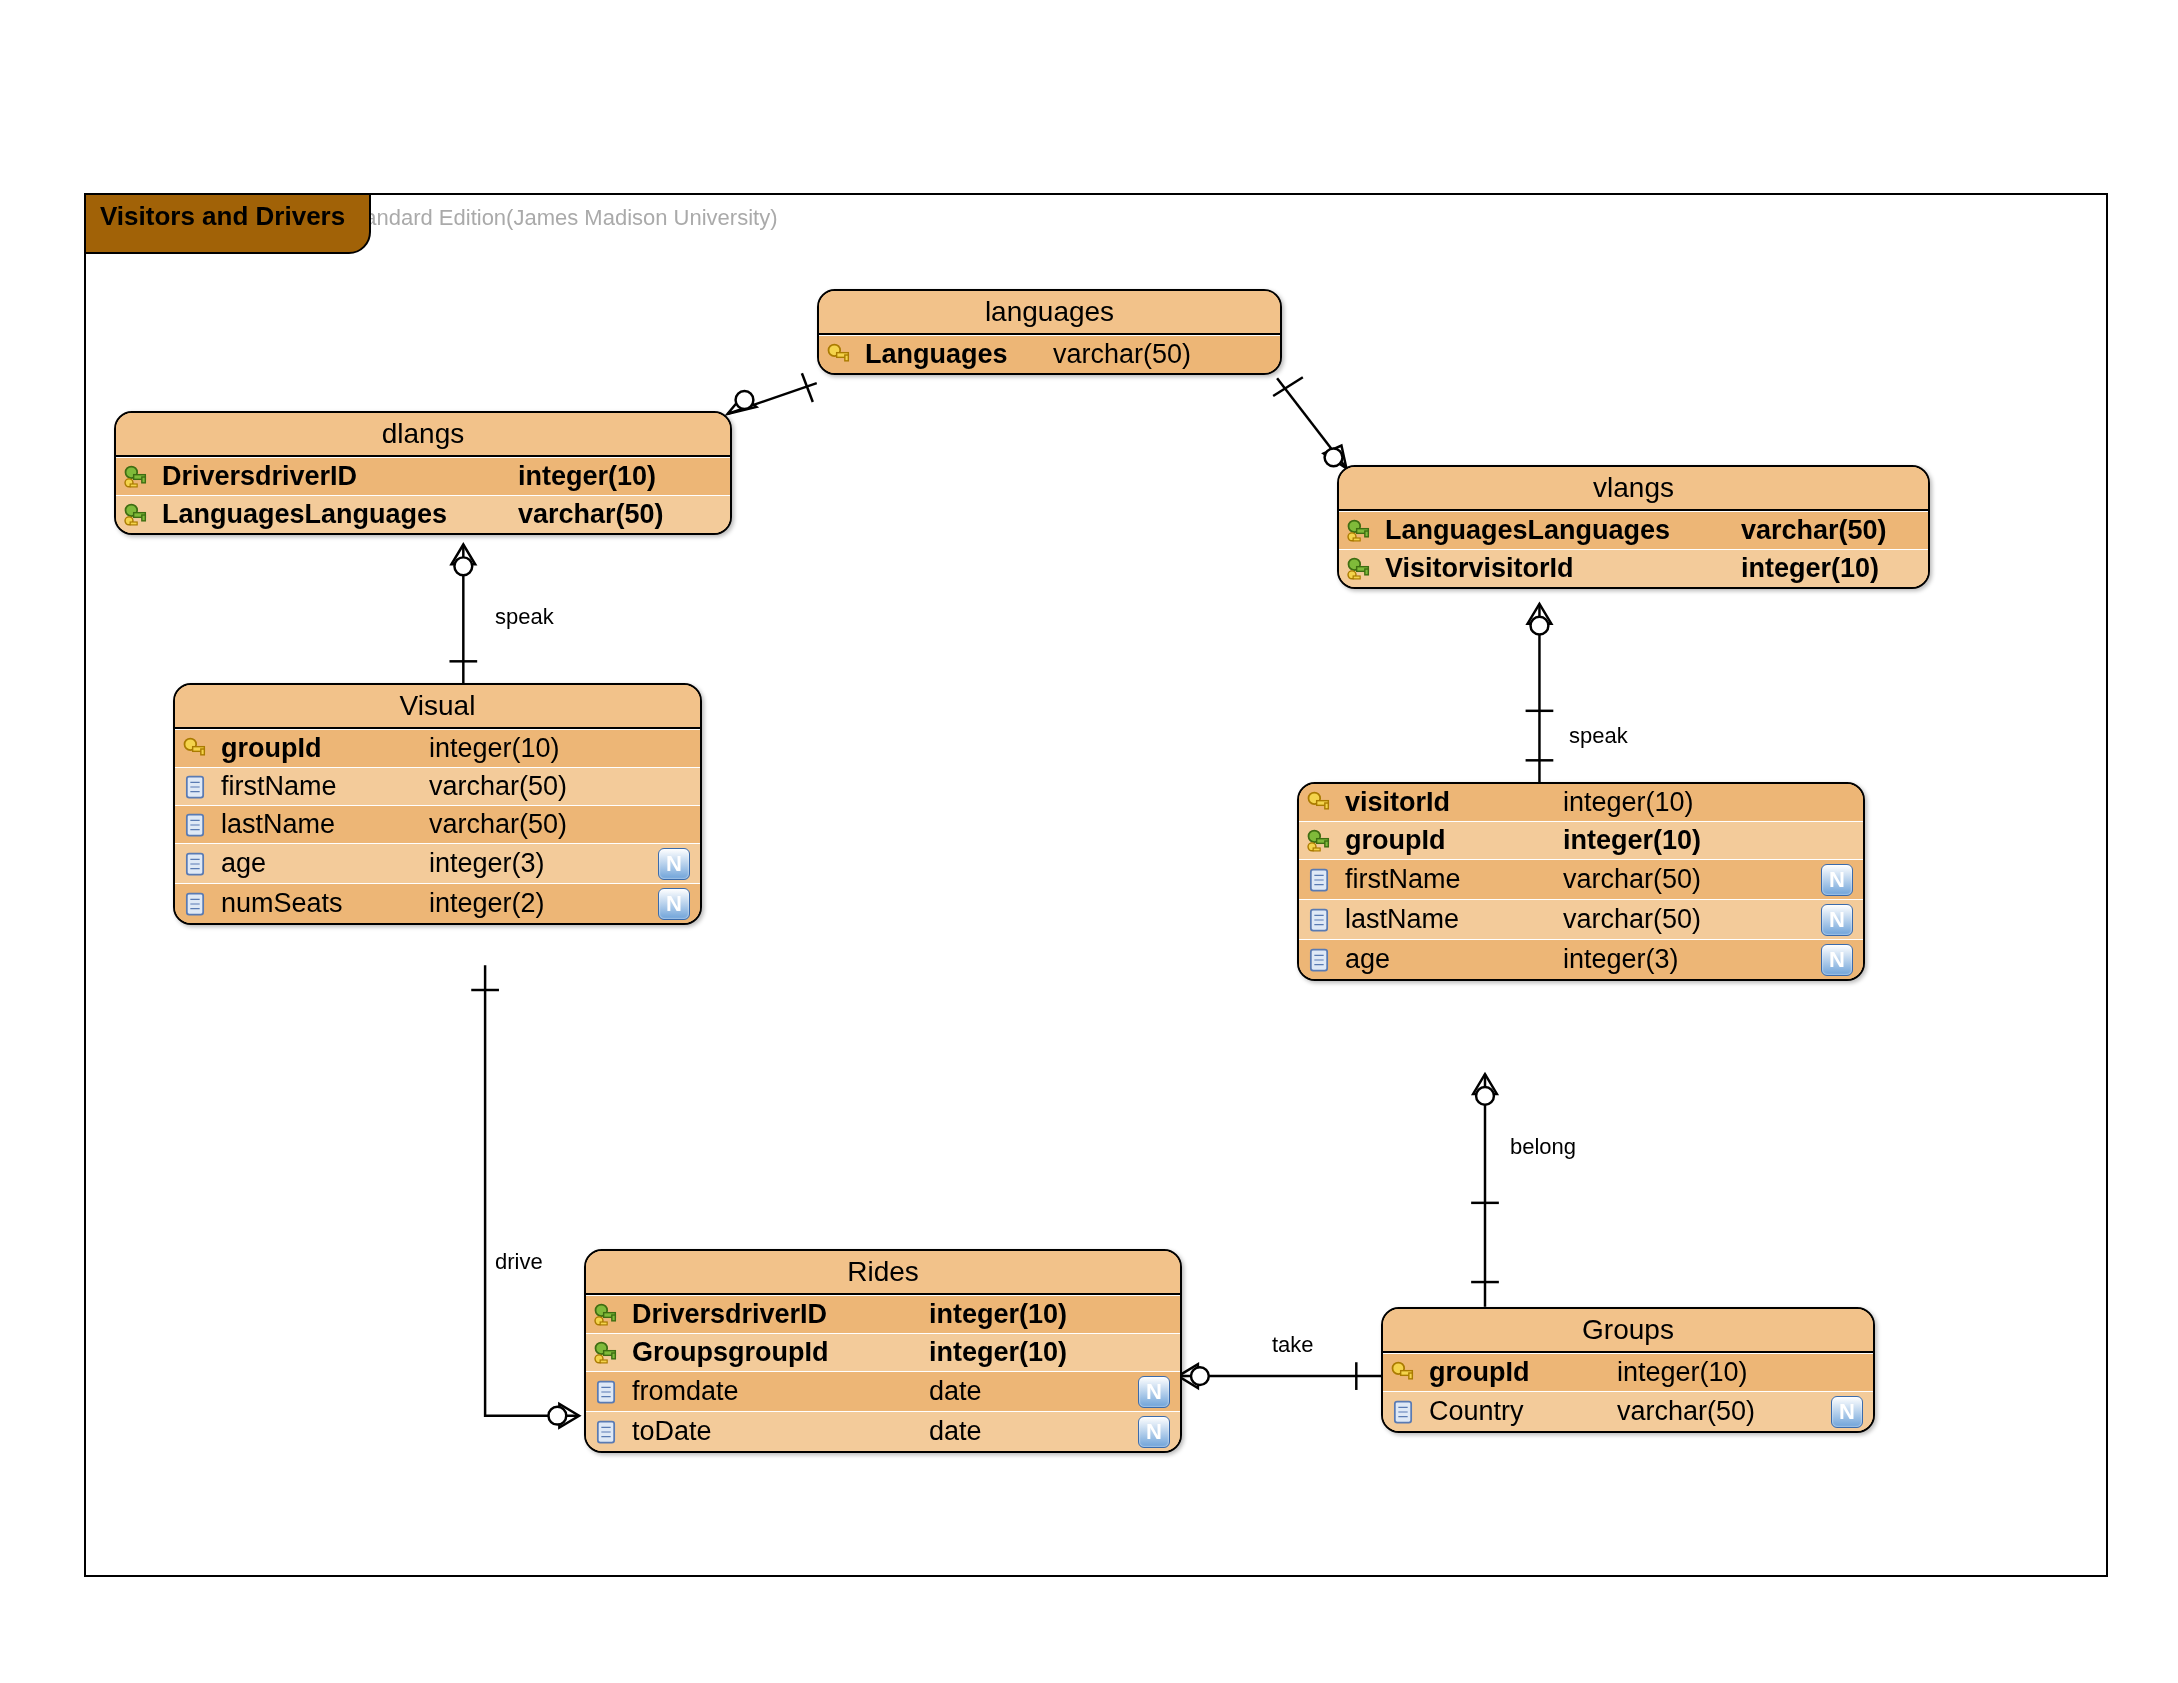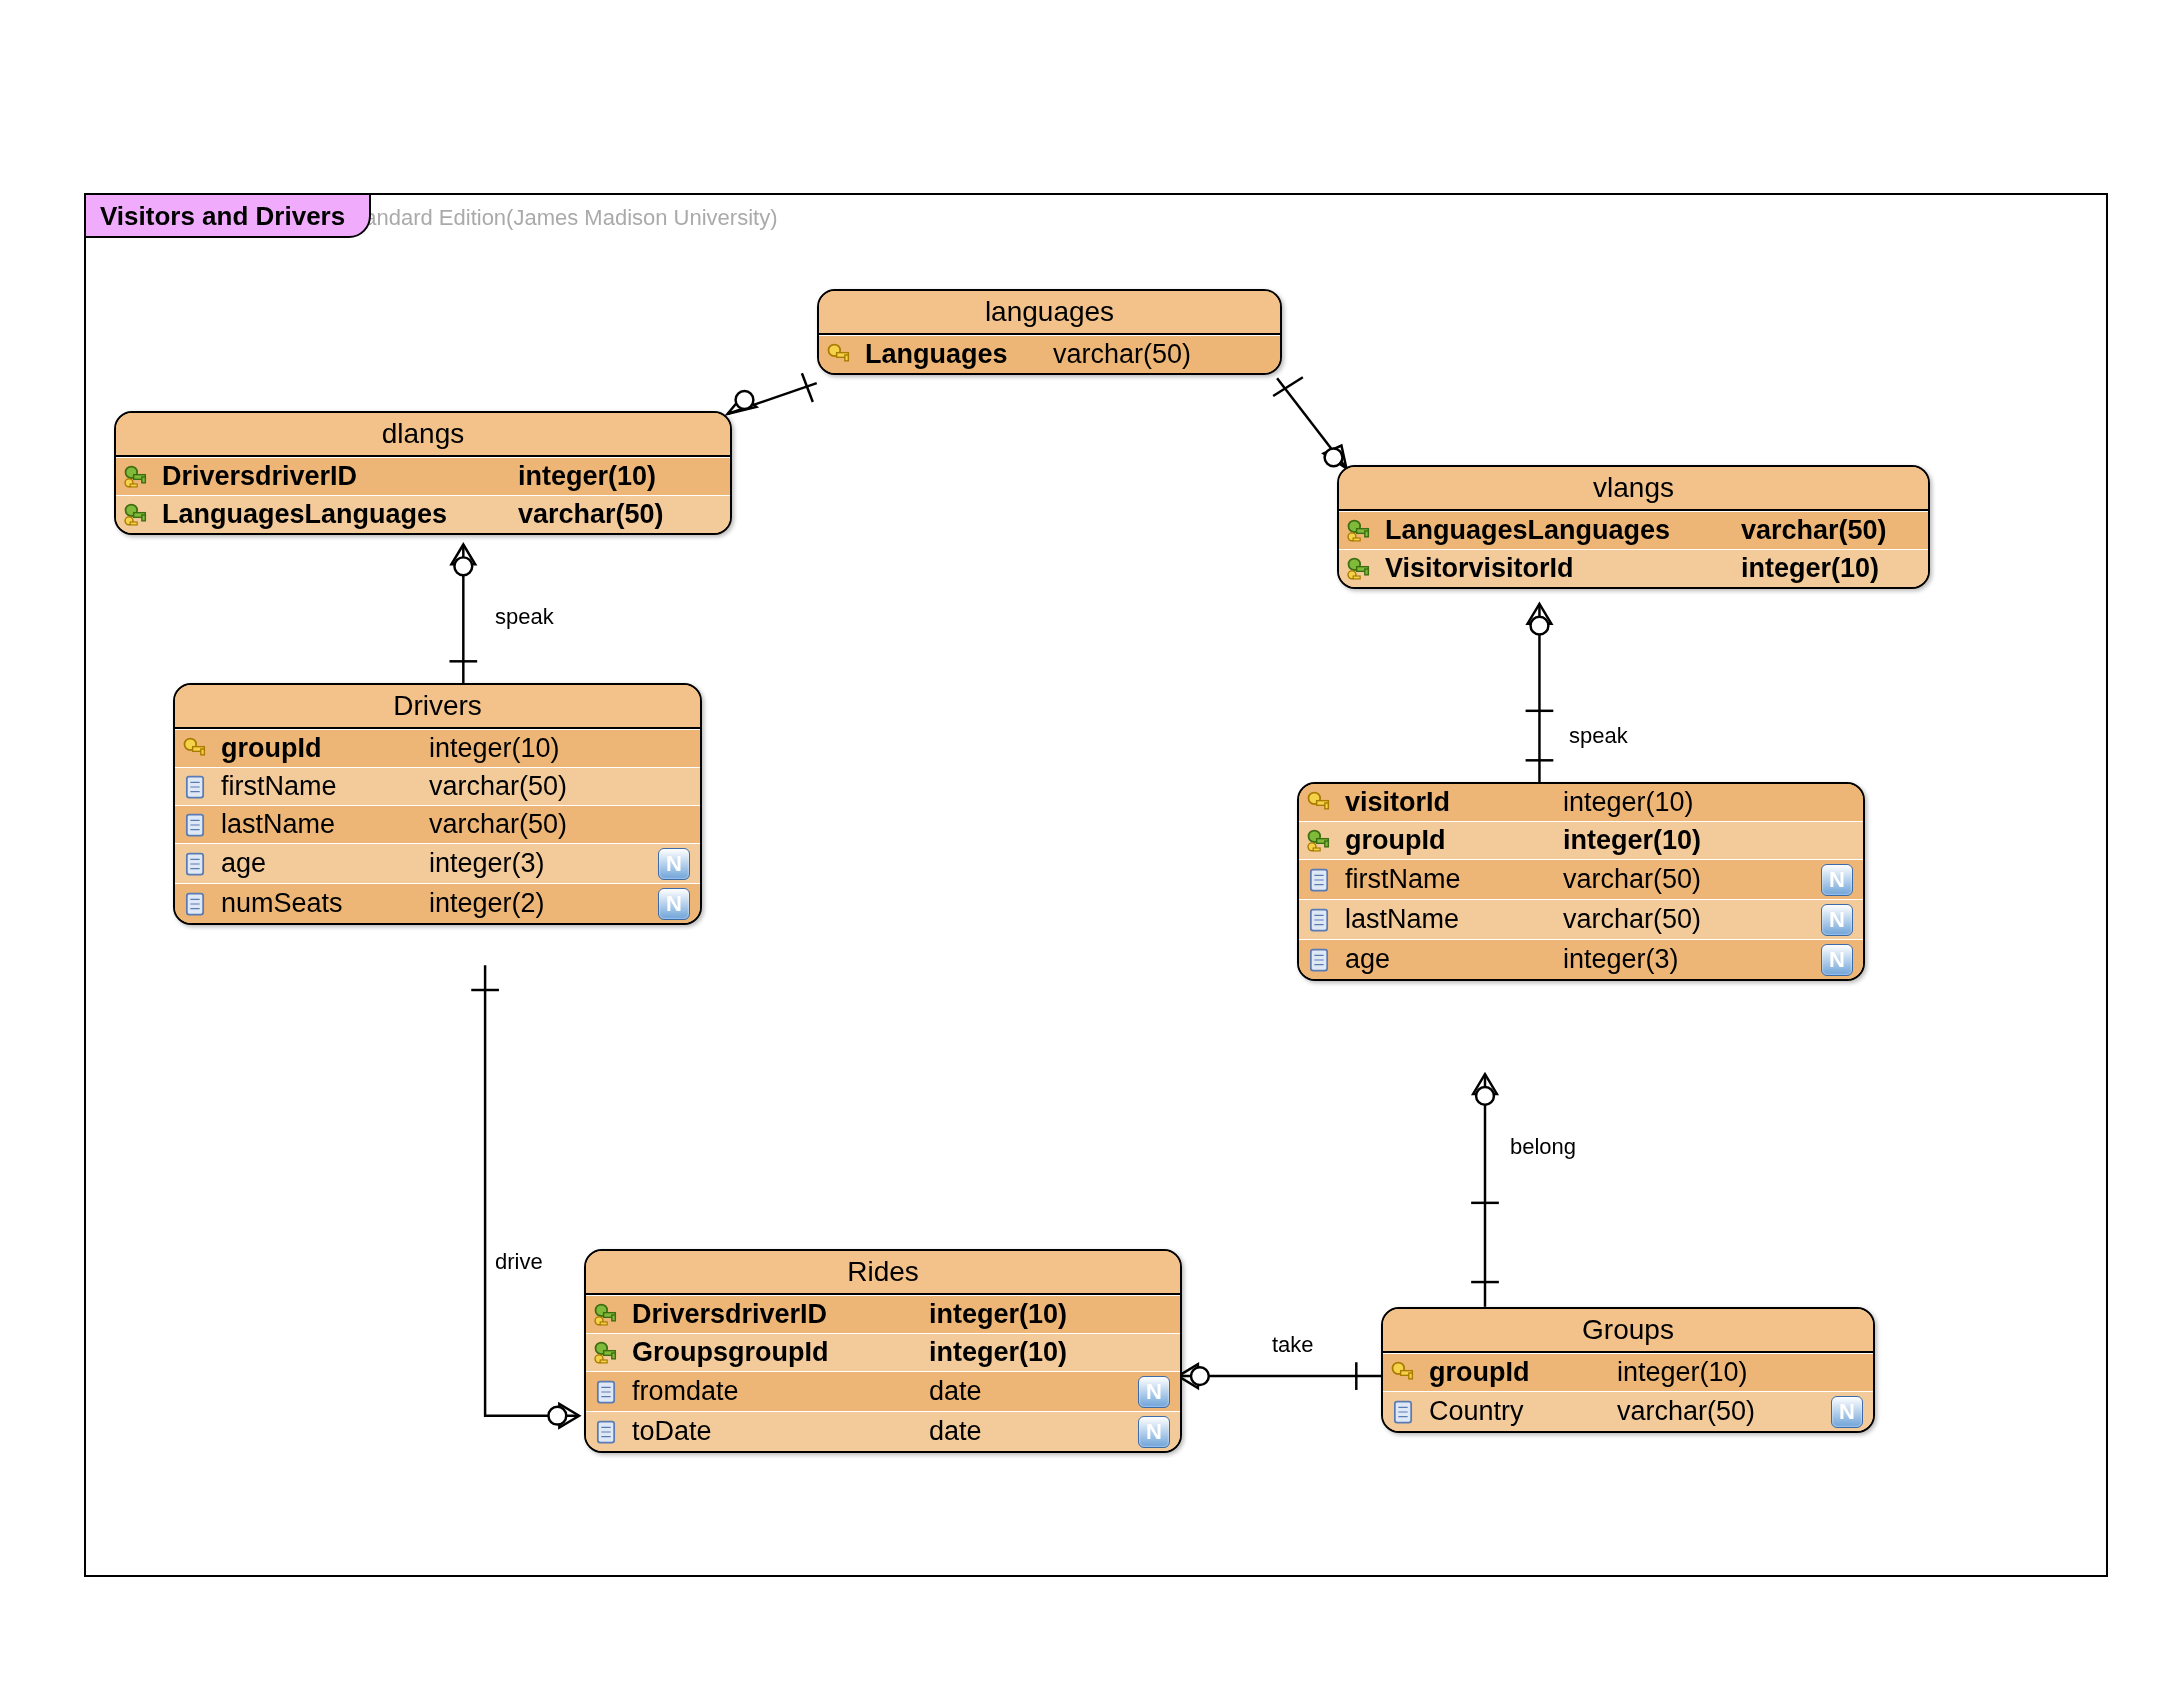--- a/index.html
+++ b/index.html
@@ -1,17 +1,17 @@
 <!DOCTYPE html>
 <html><head>
 <meta charset="utf-8">
 <style>
 body{margin:0;font-family:Arial,Helvetica,sans-serif;background:#fff;width:2178px;height:1683px;position:relative}
 .outer{position:absolute;left:84px;top:193px;width:2020px;height:1380px;border:2px solid #000}
-.frame-tab{position:absolute;left:-2px;top:-2px;background:#f0abfc;padding:6px 24px 4px 14px;border:2px solid #000;border-radius:0 0 22px 0;font-size:26px;font-weight:bold}
+.frame-tab{position:absolute;left:-2px;top:-2px;background:#a16207;padding:6px 24px 20px 14px;border:2px solid #000;border-radius:0 0 22px 0;font-size:26px;font-weight:bold}
 .watermark{position:absolute;left:94px;top:205px;font-size:22px;color:#aaa}
 .ent{position:absolute;border:2px solid #000;border-radius:18px;overflow:hidden;background:#f0c389;box-shadow:2px 2px 4px rgba(0,0,0,.28)}
 .ehead{text-align:center;font-size:28px;padding:5px 0;background:#f2c28a;border-bottom:2px solid #000}
 .row{display:flex;align-items:center;border-top:1px solid #fff;padding:3px 10px 3px 6px;font-size:27px;position:relative}
 .row:first-of-type{border-top:none}
 .dark{background:#edb676}
 .light{background:#f3cb9a}
 .ic{width:28px;height:28px;margin-right:12px;flex:none}
 .c1{flex:none}
 .c2{flex:none}
@@ -134,21 +134,21 @@
         <rect x="10" y="10" width="10" height="4" fill="#7fba3a" stroke="#3e6d12" stroke-width="1.2"></rect>
         <rect x="17" y="12" width="3" height="5" fill="#7fba3a" stroke="#3e6d12" stroke-width="1.2"></rect>
         <circle cx="6" cy="17" r="3.4" fill="#f4d34b" stroke="#aa7b00" stroke-width="1.2"></circle>
         <rect x="7" y="18" width="6" height="2.5" fill="#f4d34b" stroke="#aa7b00"></rect>
       </svg>
       <span class="c1 bold ital" style="width:356px">VisitorvisitorId</span>
       <span class="c2 ital bold">integer(10)</span>
     </div>
   </div>
 <div id="e-drivers" class="ent" style="left:173px;top:683px;width:525px">
-    <div class="ehead">Drivers</div>
+    <div class="ehead">Visual</div>
     <div class="row dark">
       <svg class="ic" viewBox="0 0 24 24">
         <circle cx="8" cy="8" r="5" fill="#f4d34b" stroke="#aa7b00" stroke-width="1.5"></circle>
         <rect x="10" y="10" width="10" height="4" fill="#f4d34b" stroke="#aa7b00" stroke-width="1.2"></rect>
         <rect x="17" y="12" width="3" height="5" fill="#f4d34b" stroke="#aa7b00" stroke-width="1.2"></rect>
       </svg>
       <span class="c1 bold " style="width:208px">groupId</span>
       <span class="c2 ">integer(10)</span>
     </div>
     <div class="row light">

